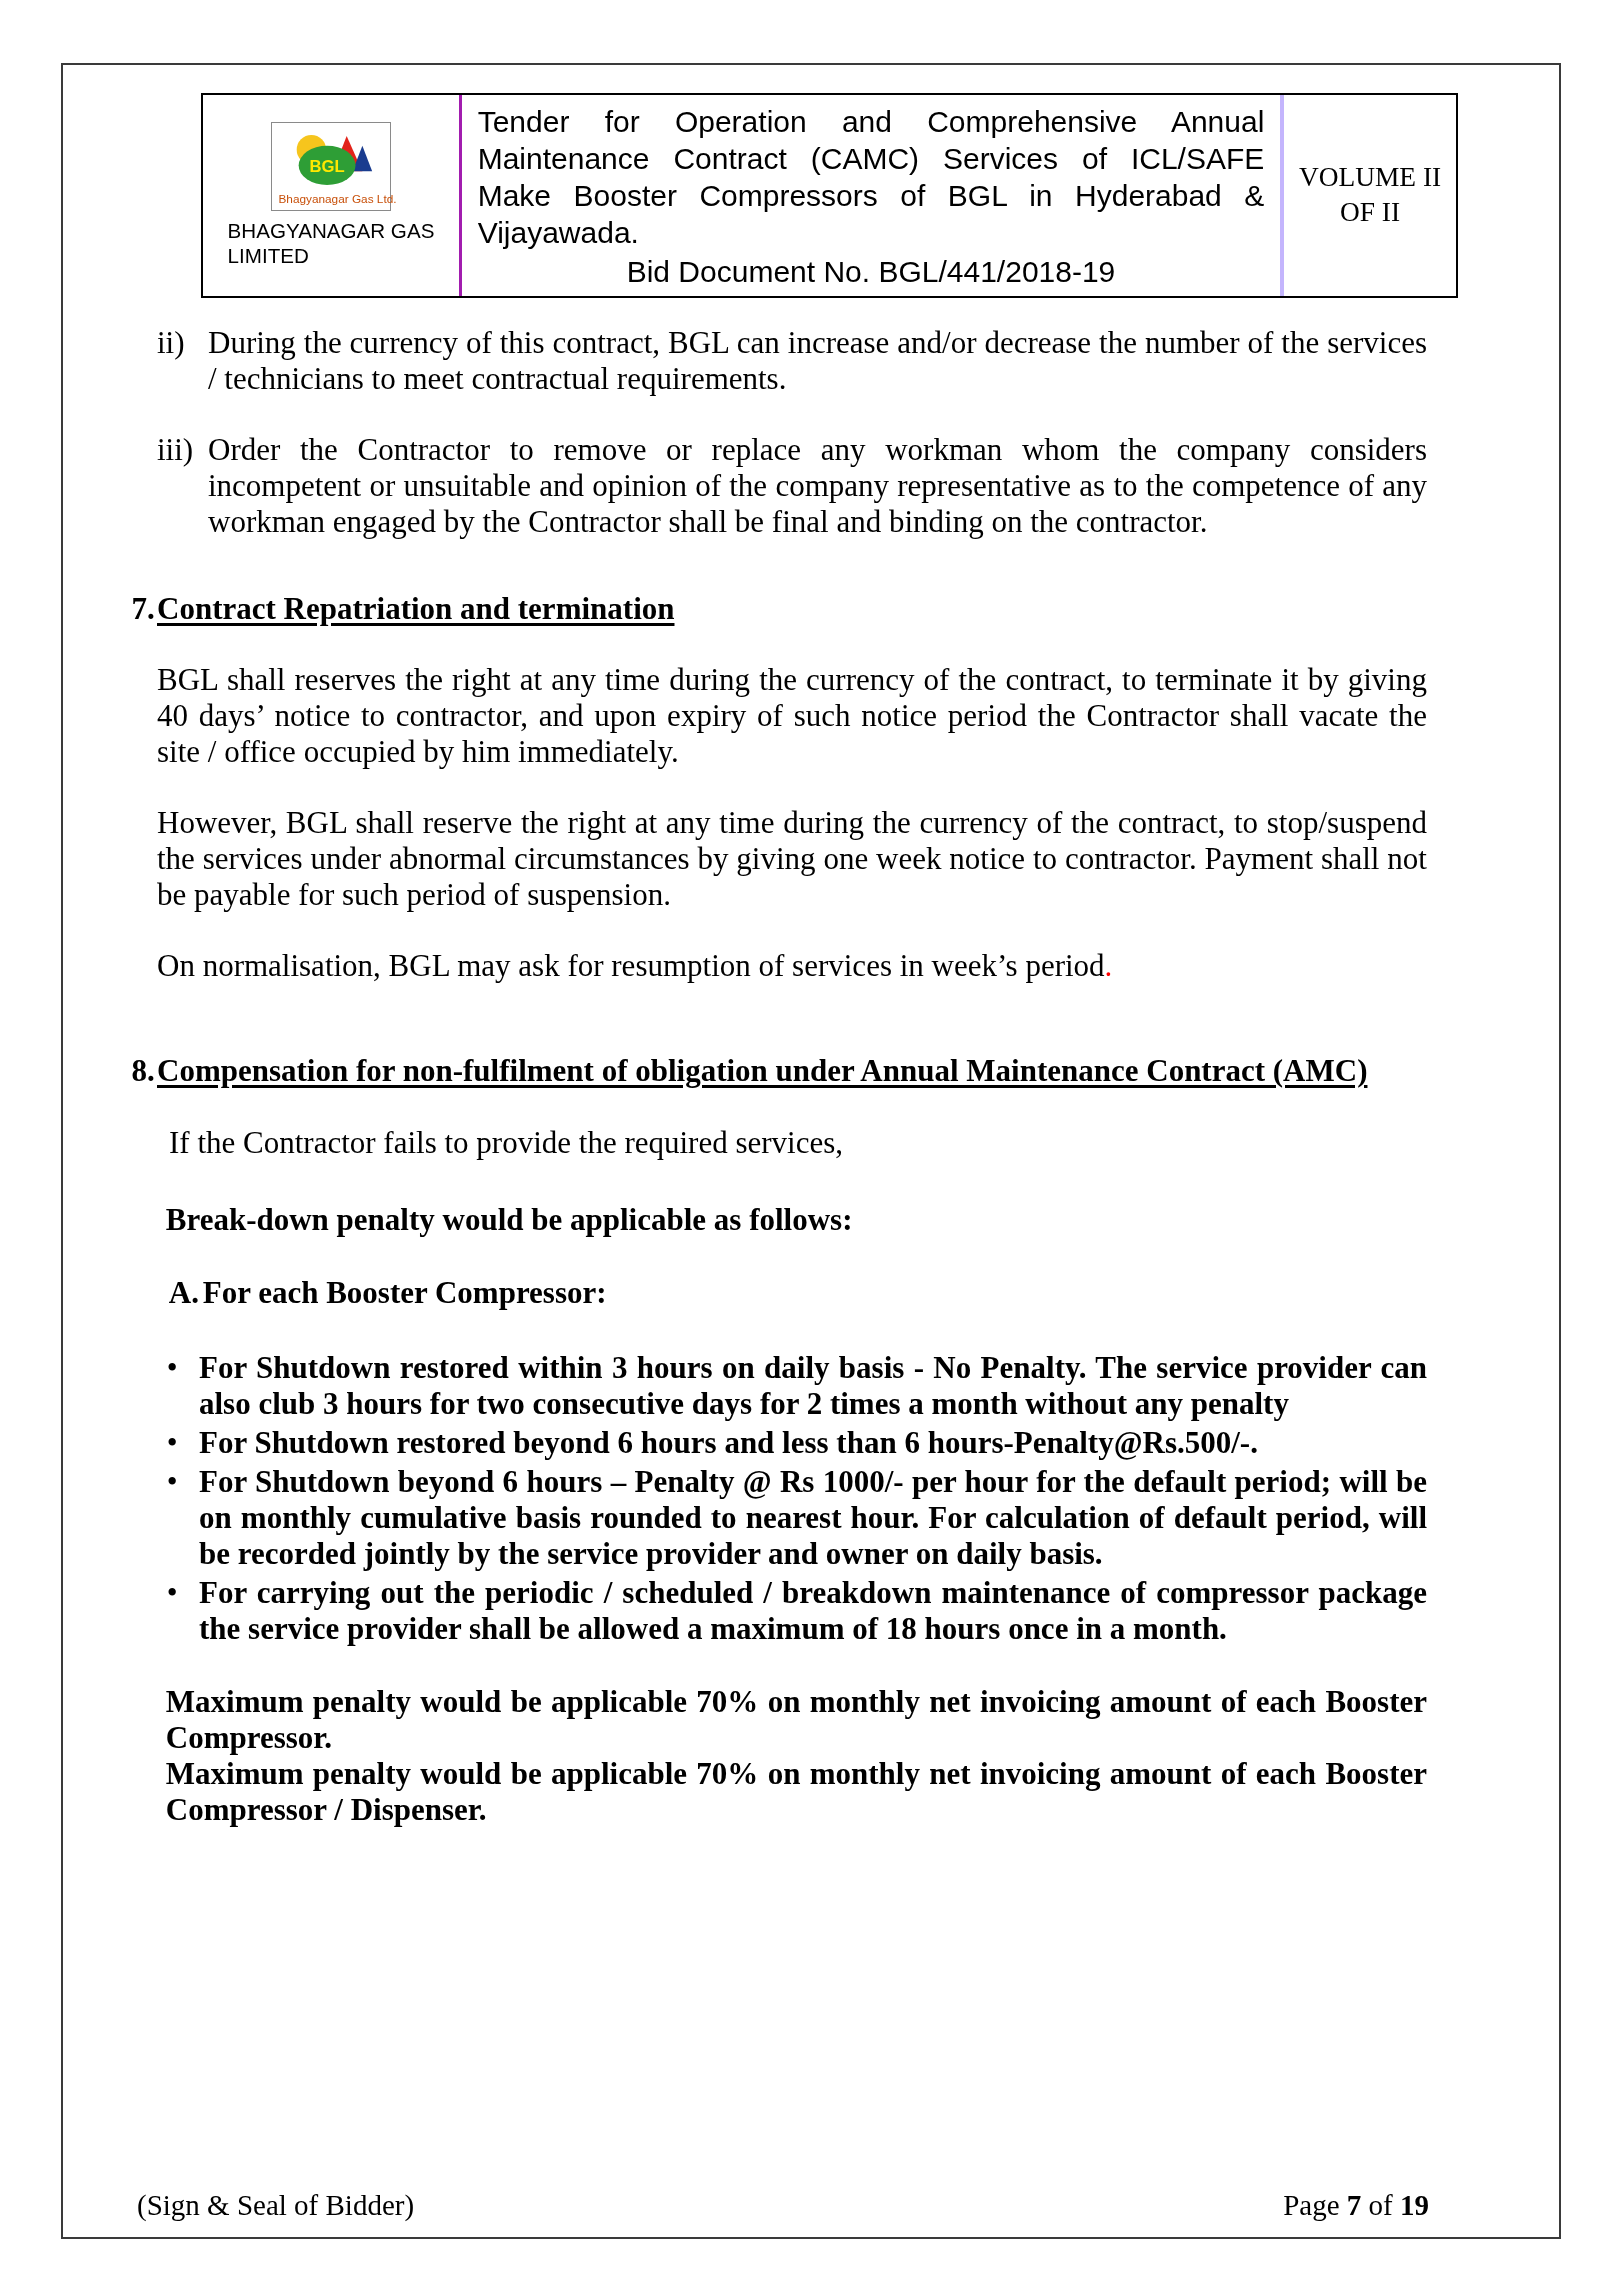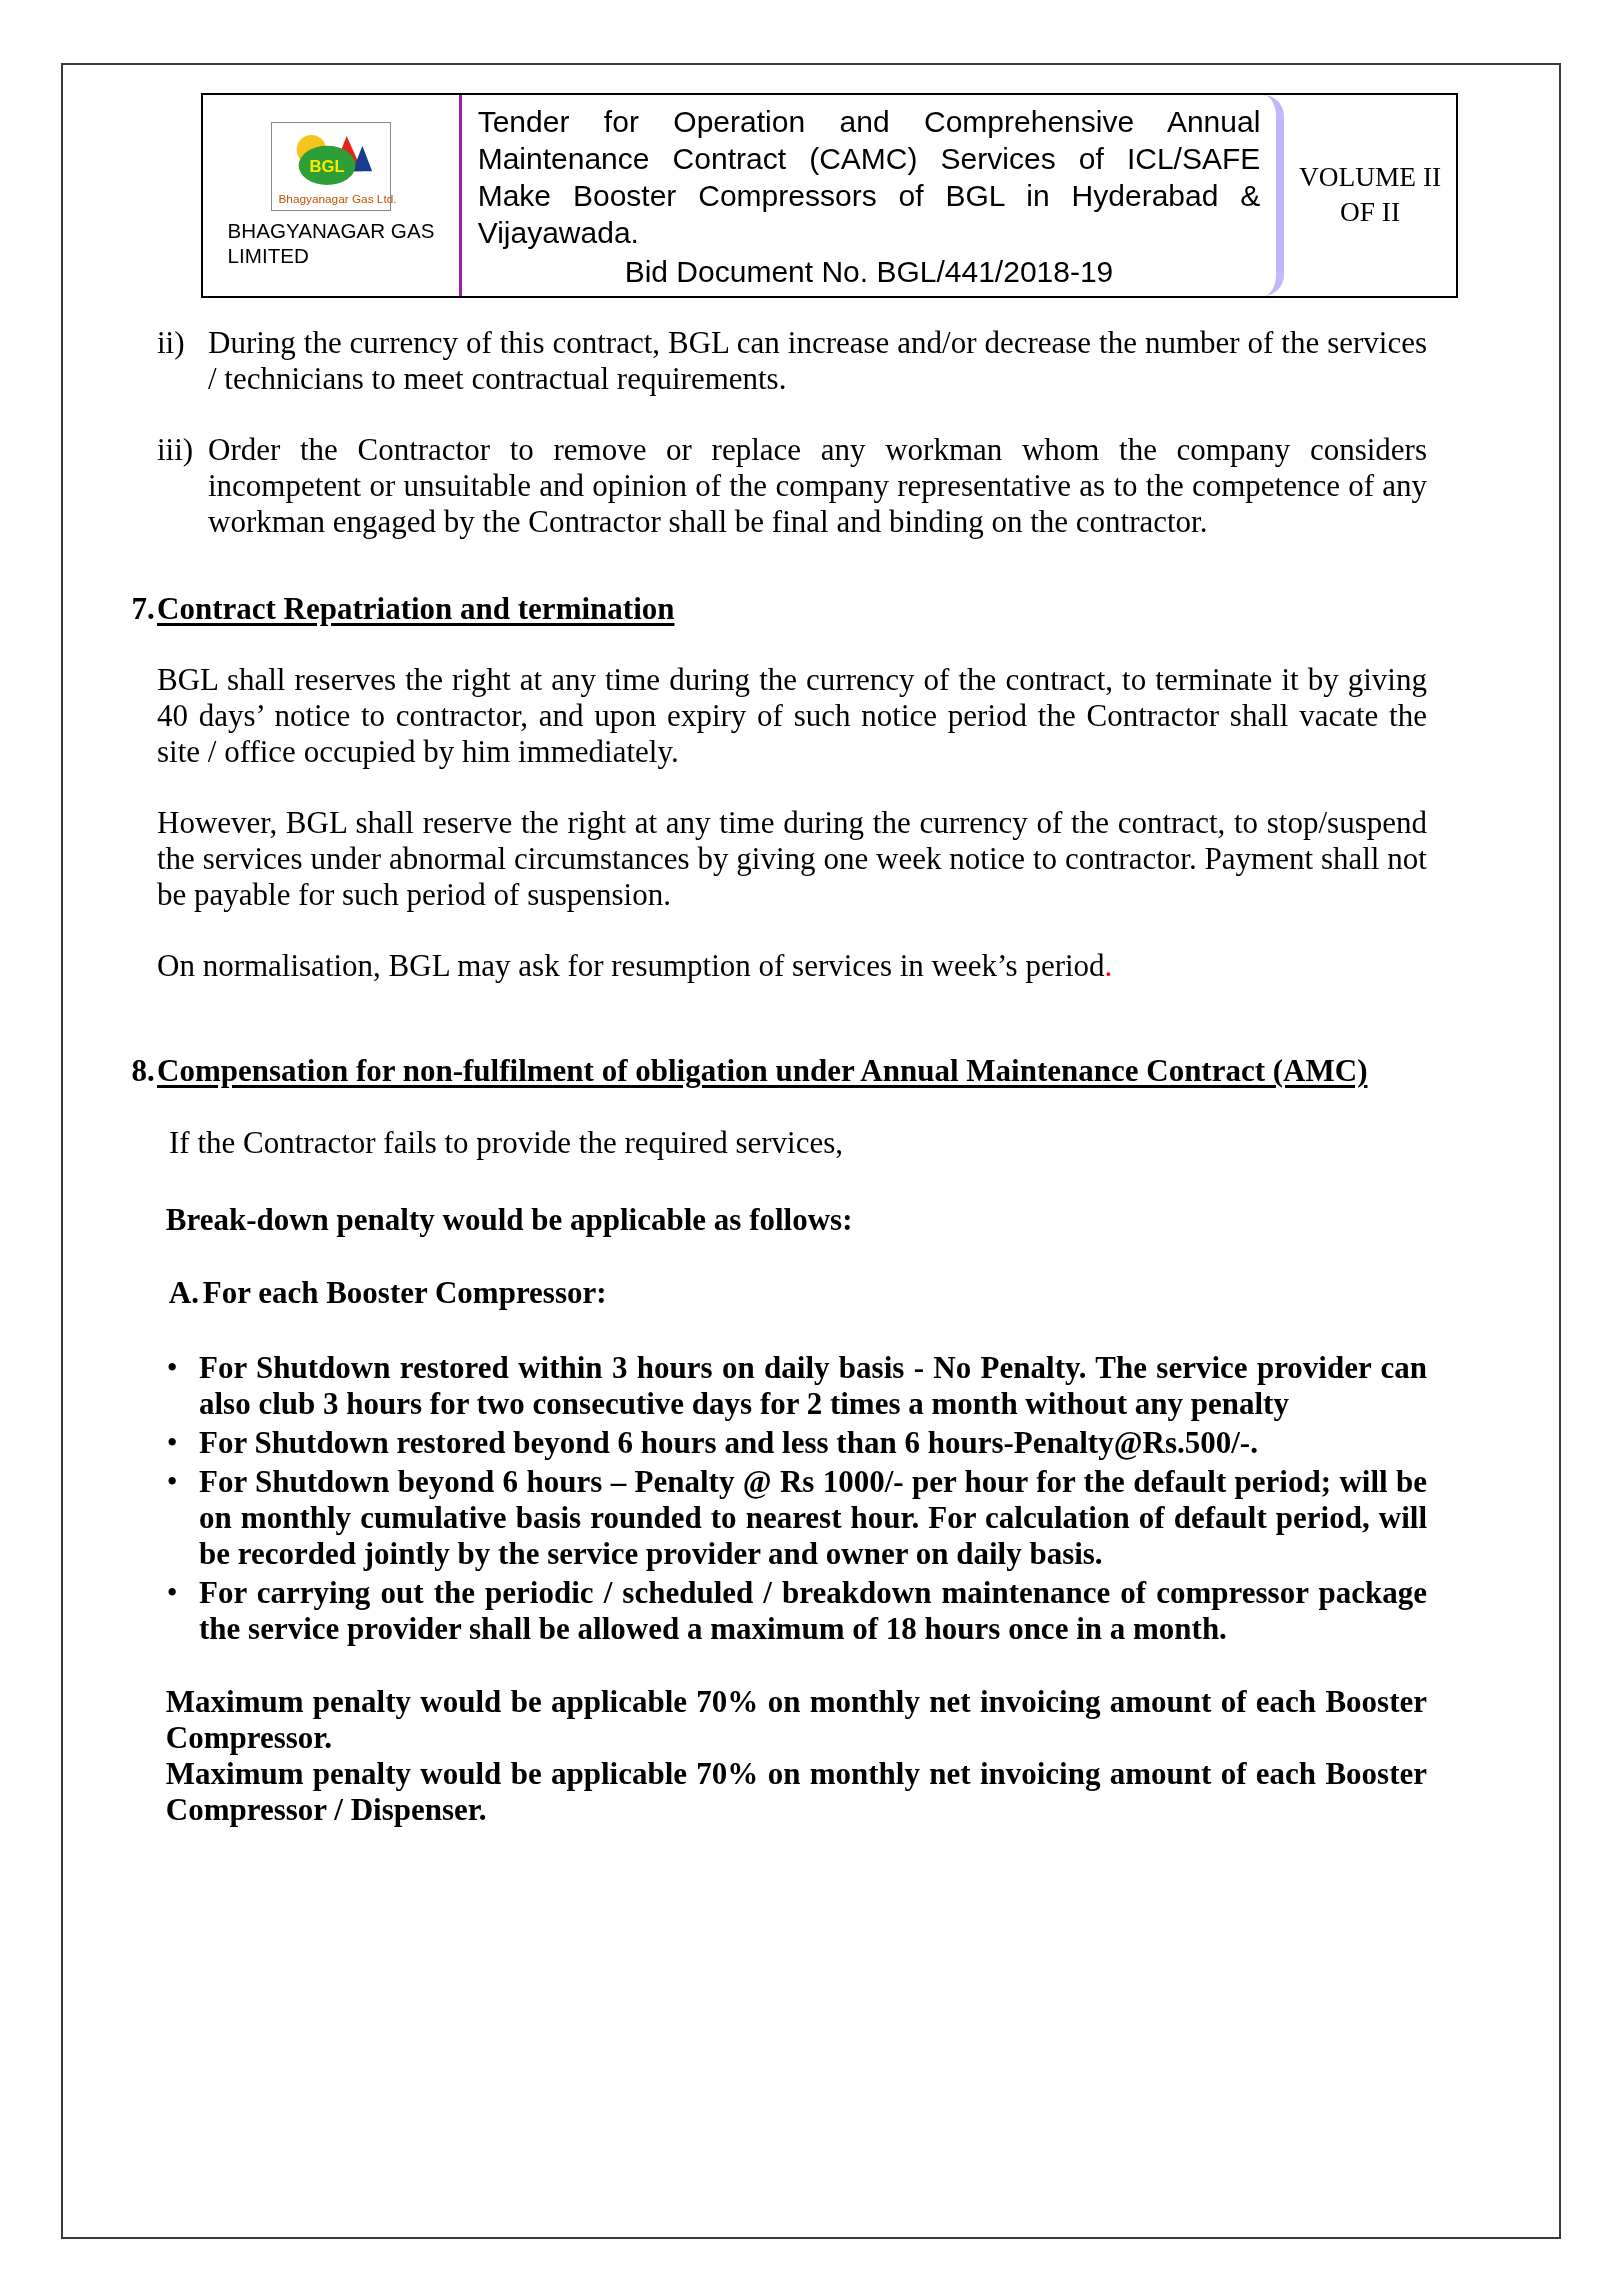--- a/index.html
+++ b/index.html
@@ -13,21 +13,21 @@
   .header { position:absolute; left:201px; top:93px; width:1257px; min-height:202px;
             display:flex; border:2px solid #000; background:#fff; }
   .hcell-logo { width:259px; border-right:3px solid #a21caf; display:flex; flex-direction:column;
                 align-items:center; justify-content:center; padding:7.8px 5.9px; }
   .logo-box { width:120px; border:1px solid #8a8a8a; background:#fff; display:flex;
               flex-direction:column; align-items:center; padding:4.9px 2px 2.9px; }
   .logo-caption { font-family:"Liberation Sans", sans-serif; font-size:11.8px; line-height:13.7px;
                   white-space:nowrap; }
   .company-name { margin-top:6.9px; font-family:"Liberation Sans", sans-serif; font-size:20.6px;
                   line-height:25.5px; text-align:left; }
-  .hcell-title { flex:1; border-right:8px solid #c4b5fd; padding:7.8px 15.7px 5.9px;border-radius:21px; }
+  .hcell-title { flex:1; border-right:4px solid #c4b5fd; padding:7.8px 15.7px 5.9px; }
   .tender-title { font-family:"Liberation Sans", sans-serif; font-size:30px; line-height:37px;
                   text-align:justify; }
   .bid-doc { font-family:"Liberation Sans", sans-serif; font-size:30px; line-height:37px;
              text-align:center; margin-top:2px; }
   .hcell-volume { width:172px; display:flex; flex-direction:column; align-items:center;
                   justify-content:center; font-size:27.4px; line-height:35px; text-align:center; }
 
   
   .content { position:absolute; left:157px; top:325px; width:1270px;
              font-size:31px; line-height:36px;font-family:Liberation Serif, serif; }
@@ -149,14 +149,23 @@
     </div>
     <div class="bullet bullet-last">
       <span class="dot">•</span>
       <div class="btext">For carrying out the periodic / scheduled / breakdown maintenance of compressor package the service provider shall be allowed a maximum of 18 hours once in a month.</div>
     </div>
 
     <p class="maxp">Maximum penalty would be applicable 70% on monthly net invoicing amount of each Booster Compressor.</p>
     <p class="maxp">Maximum penalty would be applicable 70% on monthly net invoicing amount of each Booster Compressor / Dispenser.</p>
   </div>
 
+  <div class="footer">
+    <span class="f-left">(Sign &amp; Seal of Bidder)</span>
+    <span class="f-right">
+      <span>Page</span>
+      <span class="b">7</span>
+      <span>of</span>
+      <span class="b">19</span>
+    </span>
+  </div>
 </div>
 
 
 </body></html>

